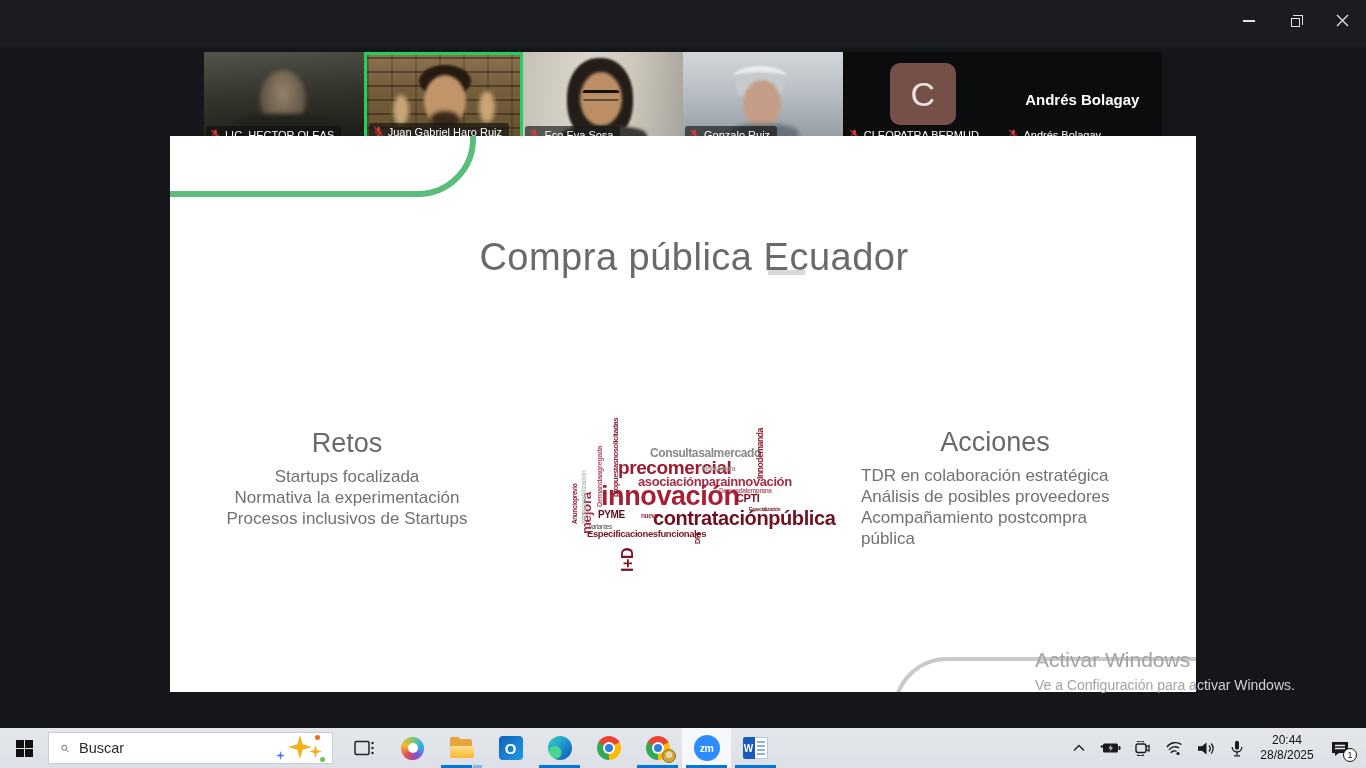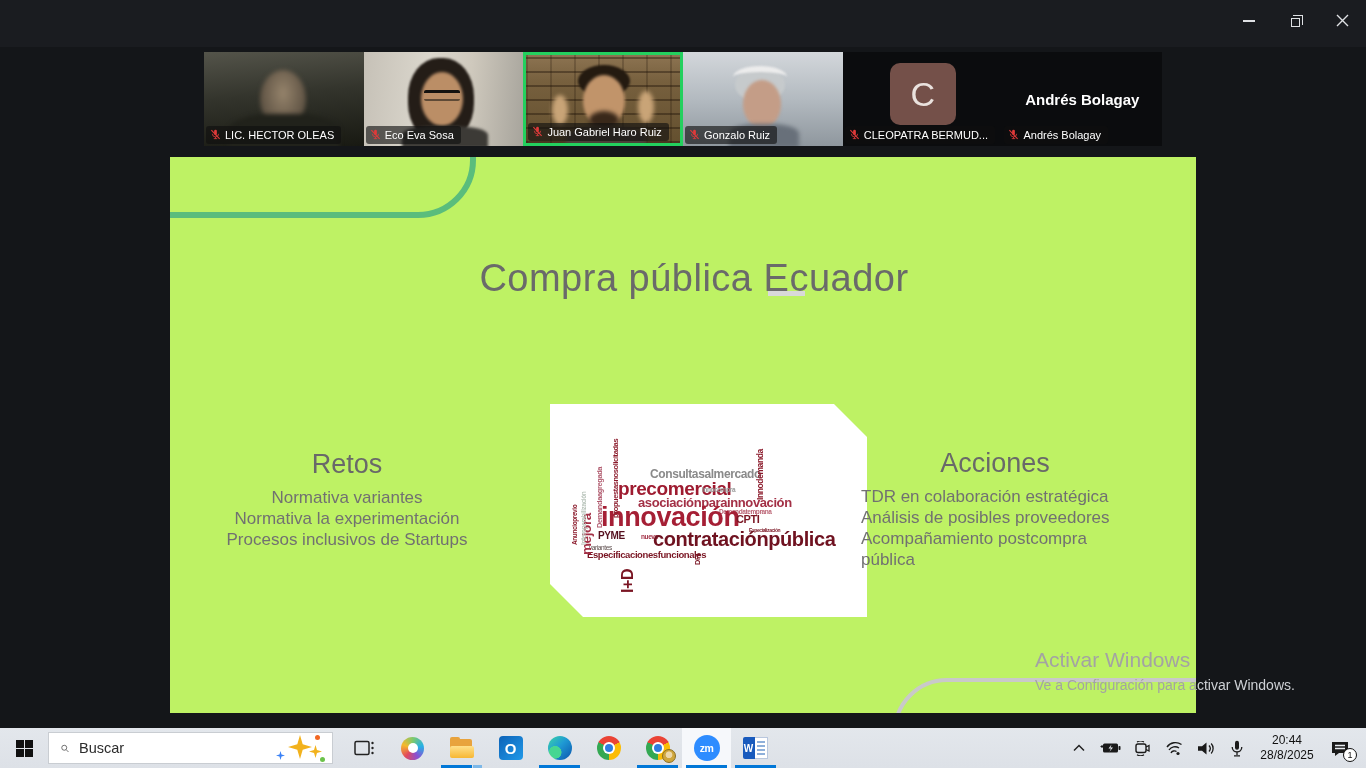--- a/index.html
+++ b/index.html
@@ -50,21 +50,21 @@
   .v4 .f-body { left:46px; top:72px; width:70px; height:24px; background:#68707a; border-radius:40% 40% 0 0; filter:blur(2px); }
   
   .v5 .vid, .v6 .vid { background:#0b0c0e; }
   .avatar { position:absolute; left:47px; top:11px; width:66px; height:62px; border-radius:10px; background:#745049; color:#eae2de; font-size:34px; display:flex; align-items:center; justify-content:center; }
   .center-name { position:absolute; inset:0; display:flex; align-items:center; justify-content:center; color:#fff; font-weight:700; font-size:15px; }
   
   .nlabel { position:absolute; left:2px; bottom:2px; background:rgba(14,14,14,.62); color:#fff; font-size:11px; padding:2.5px 7px 3.5px 4px; border-radius:3px; display:flex; align-items:center; gap:4px; white-space:nowrap; max-width:156px; }
   .nlabel svg { flex:none; }
 
   
-  .slide { position:absolute; left:170px; top:157px; width:1026px; height:556px; background:#bef264; overflow:hidden; }
+  .slide { position:absolute; left:170px; top:136px; width:1026px; height:556px; background:#ffffff; overflow:hidden; }
   .green-corner { position:absolute; left:-80px; top:-80px; width:386px; height:141px; border:6px solid #5abd7c; border-radius:0 0 58px 0; }
   .gray-corner { position:absolute; left:723px; top:521px; width:540px; height:220px; border:4px solid #c9c9c9; border-radius:54px 0 0 0; }
   .slide-title { position:absolute; left:0; top:100px; width:1026px; text-align:center; padding-left:22px; font-size:38px; color:#6a6a6a; letter-spacing:.5px; z-index:2; }
   .title-underline { position:absolute; left:598px; top:134px; width:37px; height:4.5px; background:#d9d9d9; z-index:1; }
   .retos { position:absolute; left:52px; top:292px; width:250px; text-align:center; }
   .retos h2, .acciones h2 { font-size:27px; font-weight:400; color:#696969; margin-bottom:7px; }
   .retos .line, .acciones .line { font-size:17px; color:#717171; line-height:21px; }
   .acciones { position:absolute; left:691px; top:291px; width:252px; }
   .acciones h2 { text-align:center; padding-left:16px; }
   .wordcard { position:absolute; left:360px; top:247px; width:317px; height:213px; background:#ffffff;
@@ -153,56 +153,56 @@
       <div class="nlabel">
         <svg width="11" height="11" viewBox="0 0 16 16">
             <path d="M6 3a2 2 0 0 1 4 0v4a2 2 0 0 1-4 0z" fill="#e03a3a"></path>
             <path d="M3.5 7a4.5 4.5 0 0 0 9 0M8 11.5V14M5.5 14h5" stroke="#e03a3a" stroke-width="1.2" fill="none"></path>
             <path d="M2 1.5 L14 14.5" stroke="#e03a3a" stroke-width="1.6"></path>
           </svg>
         <span>LIC. HECTOR OLEAS</span>
       </div>
     </div>
 
-    <div class="tile v3">
-      <div class="vid">
-        <i class="vlayer f-hair"></i>
-        <i class="vlayer f-face"></i>
-        <i class="vlayer f-glasses"></i>
-        <i class="vlayer f-body"></i>
-      </div>
-      <div class="nlabel">
-        <svg width="11" height="11" viewBox="0 0 16 16">
-            <path d="M6 3a2 2 0 0 1 4 0v4a2 2 0 0 1-4 0z" fill="#e03a3a"></path>
-            <path d="M3.5 7a4.5 4.5 0 0 0 9 0M8 11.5V14M5.5 14h5" stroke="#e03a3a" stroke-width="1.2" fill="none"></path>
-            <path d="M2 1.5 L14 14.5" stroke="#e03a3a" stroke-width="1.6"></path>
-          </svg>
-        <span>Eco Eva Sosa</span>
-      </div>
-    </div>
-
     <div class="tile v2 active">
       <div class="vid">
         <i class="vlayer f-hand1"></i>
         <i class="vlayer f-hand2"></i>
         <i class="vlayer f-hair"></i>
         <i class="vlayer f-face"></i>
         <i class="vlayer f-beard"></i>
         <i class="vlayer f-body"></i>
       </div>
       <div class="nlabel">
         <svg width="11" height="11" viewBox="0 0 16 16">
             <path d="M6 3a2 2 0 0 1 4 0v4a2 2 0 0 1-4 0z" fill="#e03a3a"></path>
             <path d="M3.5 7a4.5 4.5 0 0 0 9 0M8 11.5V14M5.5 14h5" stroke="#e03a3a" stroke-width="1.2" fill="none"></path>
             <path d="M2 1.5 L14 14.5" stroke="#e03a3a" stroke-width="1.6"></path>
           </svg>
         <span>Juan Gabriel Haro Ruiz</span>
       </div>
     </div>
 
+    <div class="tile v3">
+      <div class="vid">
+        <i class="vlayer f-hair"></i>
+        <i class="vlayer f-face"></i>
+        <i class="vlayer f-glasses"></i>
+        <i class="vlayer f-body"></i>
+      </div>
+      <div class="nlabel">
+        <svg width="11" height="11" viewBox="0 0 16 16">
+            <path d="M6 3a2 2 0 0 1 4 0v4a2 2 0 0 1-4 0z" fill="#e03a3a"></path>
+            <path d="M3.5 7a4.5 4.5 0 0 0 9 0M8 11.5V14M5.5 14h5" stroke="#e03a3a" stroke-width="1.2" fill="none"></path>
+            <path d="M2 1.5 L14 14.5" stroke="#e03a3a" stroke-width="1.6"></path>
+          </svg>
+        <span>Eco Eva Sosa</span>
+      </div>
+    </div>
+
     <div class="tile v4">
       <div class="vid">
         <i class="vlayer f-hair"></i>
         <i class="vlayer f-band"></i>
         <i class="vlayer f-face"></i>
         <i class="vlayer f-body"></i>
       </div>
       <div class="nlabel">
         <svg width="11" height="11" viewBox="0 0 16 16">
             <path d="M6 3a2 2 0 0 1 4 0v4a2 2 0 0 1-4 0z" fill="#e03a3a"></path>
@@ -245,21 +245,21 @@
   </div>
 
   <div class="slide">
     <div class="green-corner"></div>
     <div class="gray-corner"></div>
     <div class="title-underline"></div>
     <div class="slide-title">Compra pública Ecuador</div>
 
     <div class="retos">
       <h2>Retos</h2>
-      <div class="line">Normativa variantes</div>
+      <div class="line">Startups focalizada</div>
       <div class="line">Normativa la experimentación</div>
       <div class="line">Procesos inclusivos de Startups</div>
     </div>
 
     <div class="wordcard">
       <div style="position:absolute;inset:0;">
           <span class="wc-word" style="left: 100px; top: 64px; font-size: 12px; color: rgb(138, 138, 138); font-weight: 700;">Consultasalmercado</span>
           <span class="wc-word" style="left: 68px; top: 75px; font-size: 19px; color: rgb(158, 27, 48); font-weight: 700;">precomercial</span>
           <span class="wc-word" style="left: 152px; top: 83px; font-size: 6.5px; color: rgb(154, 154, 154); font-weight: 700;">Innocompra</span>
           <span class="wc-word" style="left: 88px; top: 92px; font-size: 13px; color: rgb(163, 48, 70); font-weight: 700;">asociaciónparainnovación</span>

